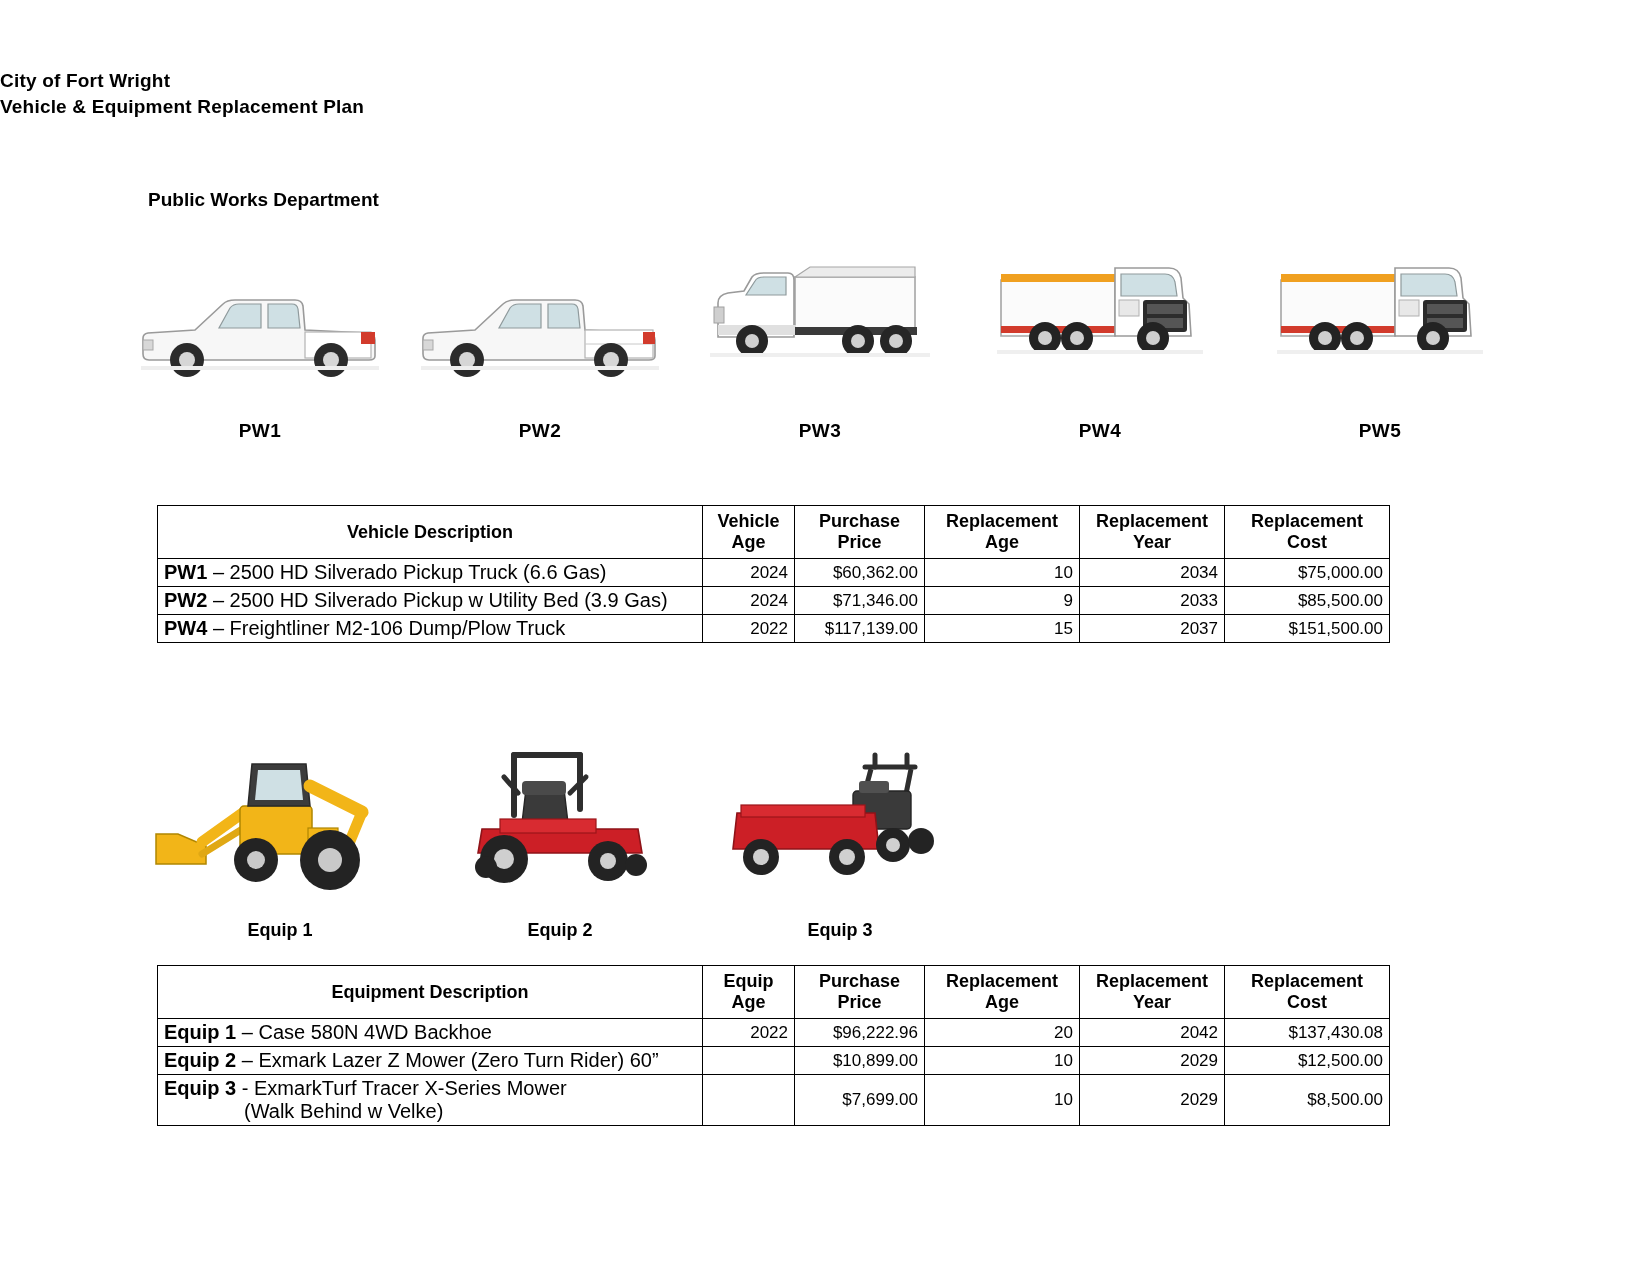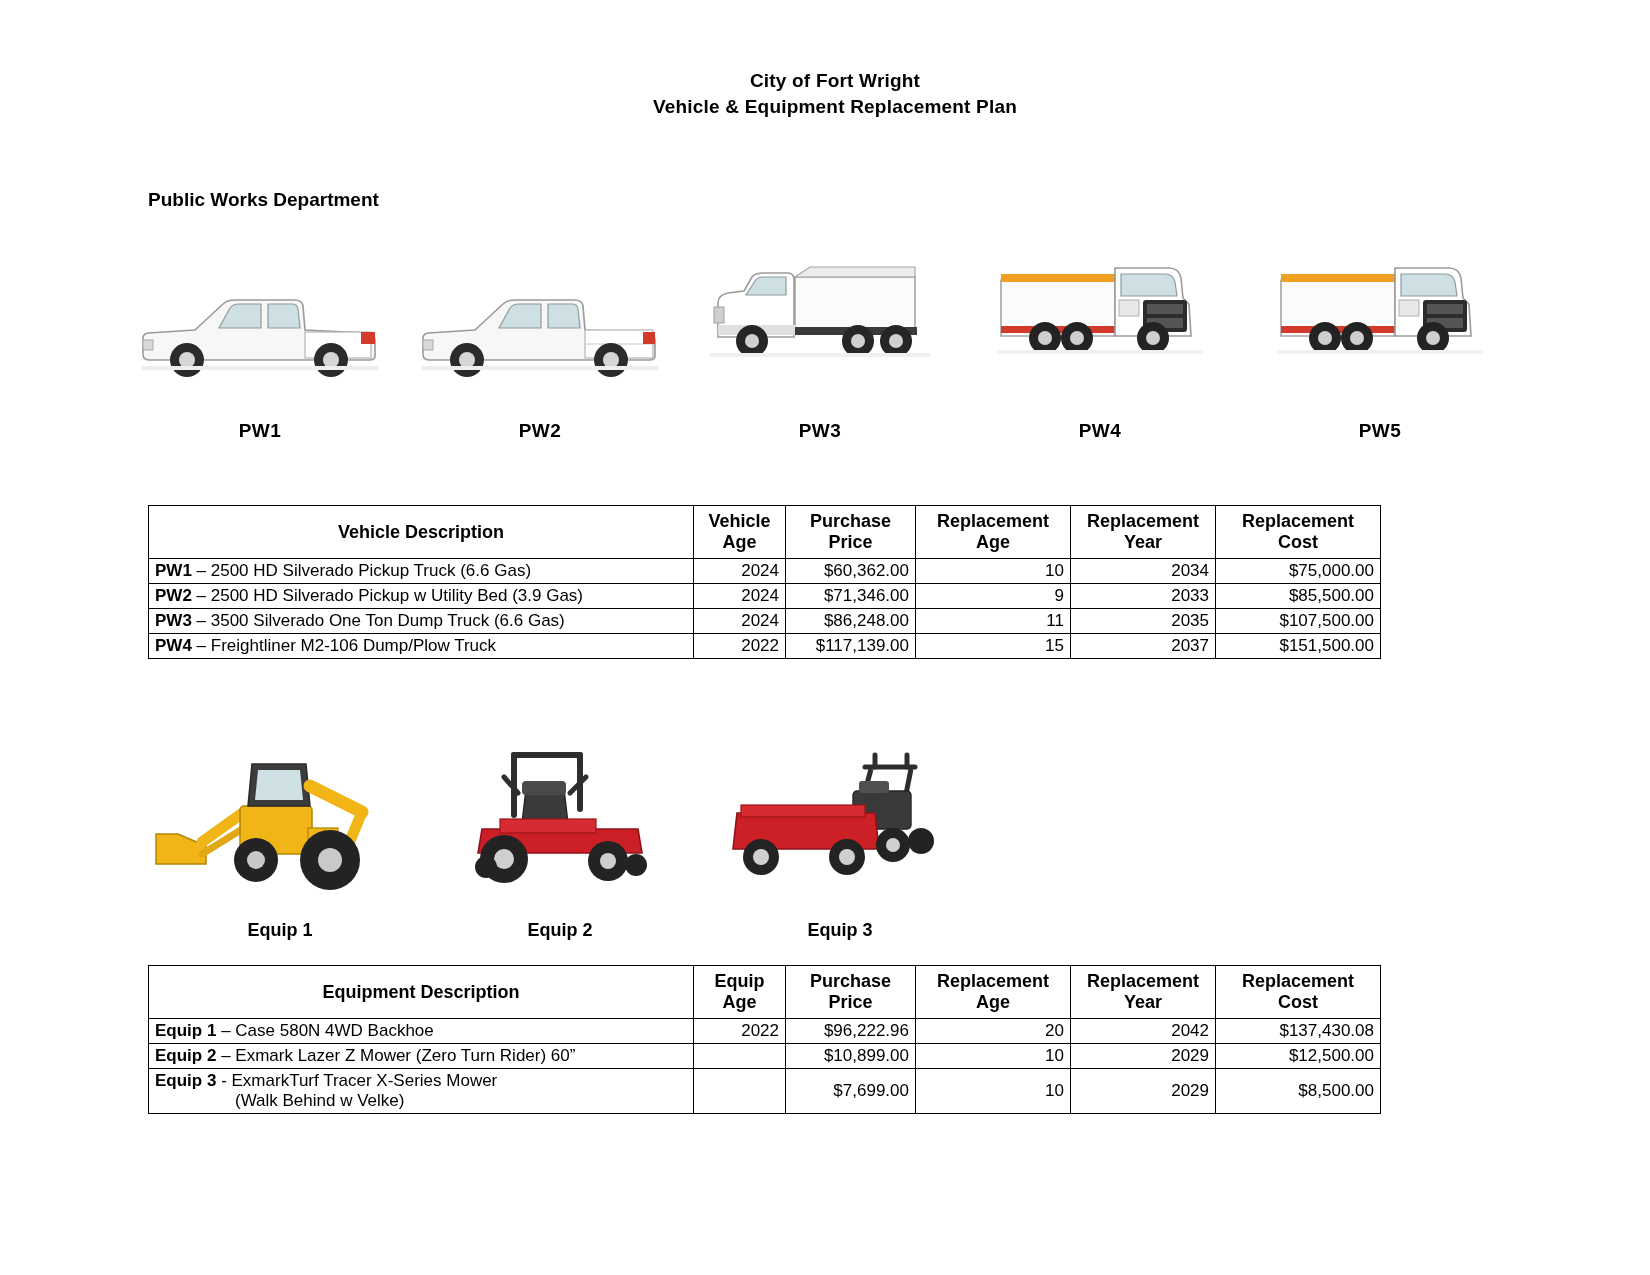--- a/index.html
+++ b/index.html
@@ -16,26 +16,24 @@
     overflow: hidden;
   }
   .page {
     position: relative;
     width: 1650px;
     height: 1275px;
   }
 
   
   .doc-title {
-    text-align: center;
     font-weight: bold;
     font-size: 19px;
     letter-spacing: 0.2px;
     line-height: 26px;
-    margin-left: 20px;
   }
   .title-block {
     position: absolute;
     top: 68px;
     left: 0;
     width: 1650px;
   }
 
   .section-heading {
     position: absolute;
@@ -94,20 +92,21 @@
     font-weight: bold;
     font-size: 18px;
   }
 
   
   table.plan {
     position: absolute;
     border-collapse: collapse;
     table-layout: fixed;
     font-size: 17px;
+    margin-left: 9px;
   }
   table.plan td, table.plan th {
     border: 1.5px solid #000000;
     padding: 2px 6px;
     vertical-align: middle;
   }
   table.plan thead th {
     text-align: center;
     font-weight: bold;
     line-height: 21px;
@@ -115,21 +114,21 @@
     padding-bottom: 5px;
     font-size: 18px;
   }
   .c-desc  { width: 545px; }
   .c-age   { width: 92px;  }
   .c-price { width: 130px; }
   .c-rage  { width: 155px; }
   .c-ryear { width: 145px; }
   .c-rcost { width: 165px; }
 
-  td.desc  { text-align: left;   font-size: 17px; padding-left: 8px; }
+  td.desc  { text-align: left;   font-size: 20px; padding-left: 8px; }
   td.ctr   { text-align: right; font-size: 17px; }
   .rowlabel { font-weight: bold; }
   .sub-line { display: block; padding-left: 80px; }
 
   #vehicle-table { left: 148px; top: 505px; }
   #equipment-table { left: 148px; top: 965px; padding-left: 45px; }
 
   
   svg { display: block; }
 </style>
@@ -315,28 +314,20 @@
       </tr>
       <tr>
         <td class="desc"><span class="rowlabel">PW2</span> <span>– 2500 HD Silverado Pickup w Utility Bed (3.9 Gas)</span></td>
         <td class="ctr">2024</td>
         <td class="ctr">$71,346.00</td>
         <td class="ctr">9</td>
         <td class="ctr">2033</td>
         <td class="ctr">$85,500.00</td>
       </tr>
       <tr>
-        <td class="desc"><span class="rowlabel">PW3</span> <span>– 3500 Silverado One Ton Dump Truck (6.6 Gas)</span></td>
-        <td class="ctr">2024</td>
-        <td class="ctr">$86,248.00</td>
-        <td class="ctr">11</td>
-        <td class="ctr">2035</td>
-        <td class="ctr">$107,500.00</td>
-      </tr>
-      <tr>
         <td class="desc"><span class="rowlabel">PW4</span> <span>– Freightliner M2-106 Dump/Plow Truck</span></td>
         <td class="ctr">2022</td>
         <td class="ctr">$117,139.00</td>
         <td class="ctr">15</td>
         <td class="ctr">2037</td>
         <td class="ctr">$151,500.00</td>
       </tr>
     </tbody>
   </table>
 

